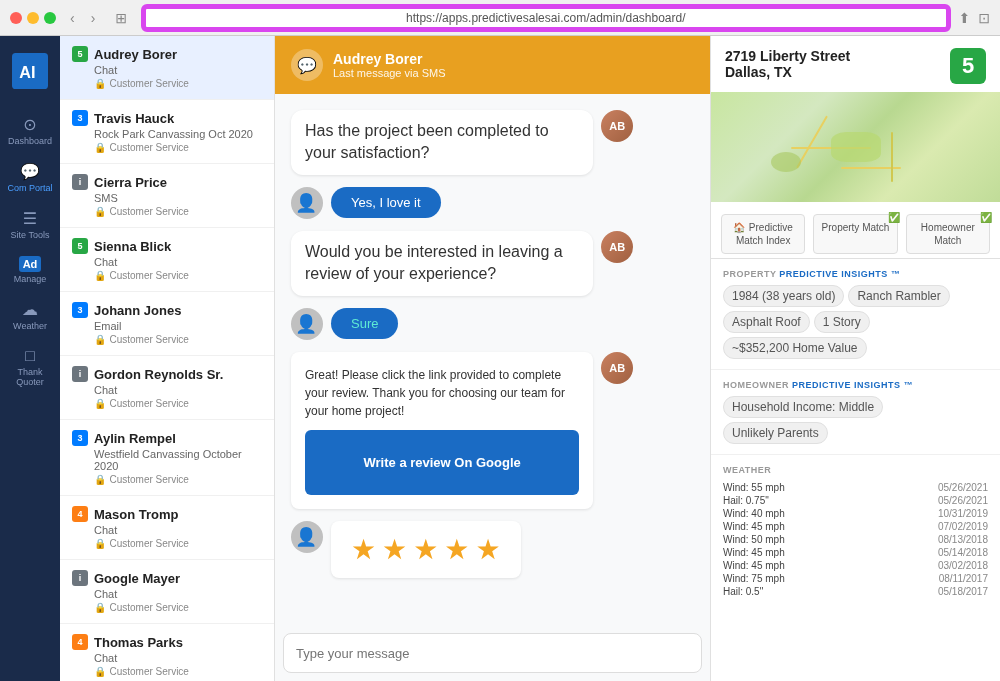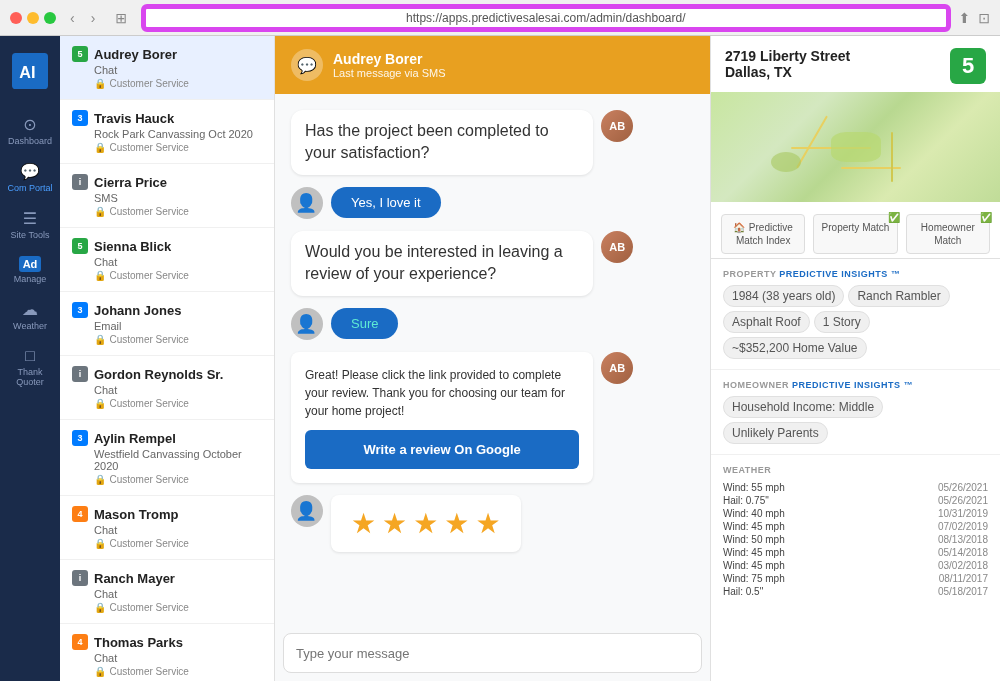--- a/index.html
+++ b/index.html
@@ -157,21 +157,21 @@
       padding: 14px;
       max-width: 75%;
       box-shadow: 0 1px 3px rgba(0,0,0,0.1);
     }
     .review-text { font-size: 12px; color: #333; margin-bottom: 10px; line-height: 1.5; }
     .review-btn {
       background: #1a6bc4;
       color: white;
       border: none;
       border-radius: 6px;
-      padding: 12px;
+      padding: 25px;
       width: 100%;
       font-size: 13px;
       font-weight: 600;
       cursor: pointer;
       text-align: center;
     }
     .star-display {
       background: white;
       border-radius: 8px;
       padding: 12px 20px;
@@ -410,21 +410,21 @@
       <div class="contact-header">
         <span class="contact-badge badge-orange">4</span>
         <span class="contact-name">Mason Tromp</span>
       </div>
       <div class="contact-sub">Chat</div>
       <div class="contact-type"><span>🔒</span> Customer Service</div>
     </div>
     <div class="contact-item">
       <div class="contact-header">
         <span class="contact-badge badge-gray" style="background:#6c757d;">i</span>
-        <span class="contact-name">Ranch Mayer</span>
+        <span class="contact-name">Google Mayer</span>
       </div>
       <div class="contact-sub">Chat</div>
       <div class="contact-type"><span>🔒</span> Customer Service</div>
     </div>
     <div class="contact-item">
       <div class="contact-header">
         <span class="contact-badge badge-orange">4</span>
         <span class="contact-name">Thomas Parks</span>
       </div>
       <div class="contact-sub">Chat</div>

